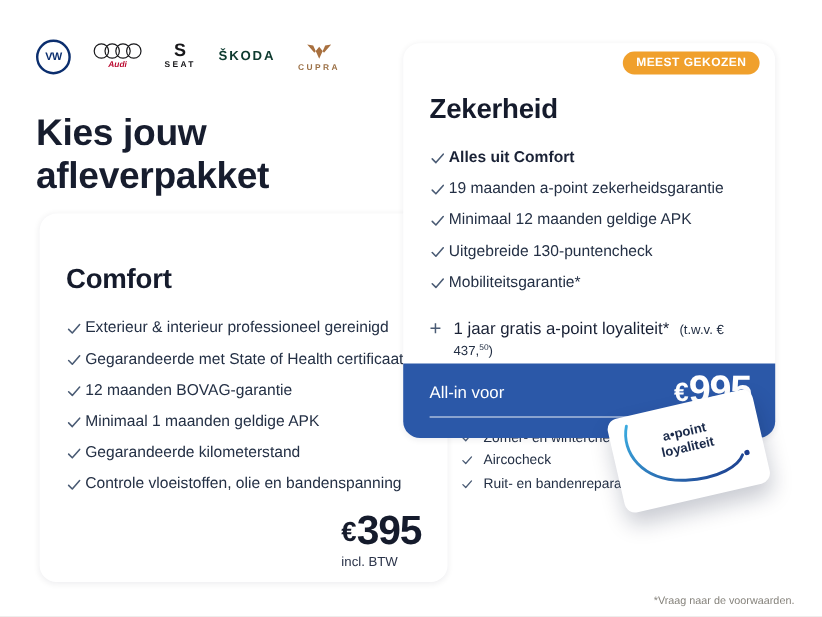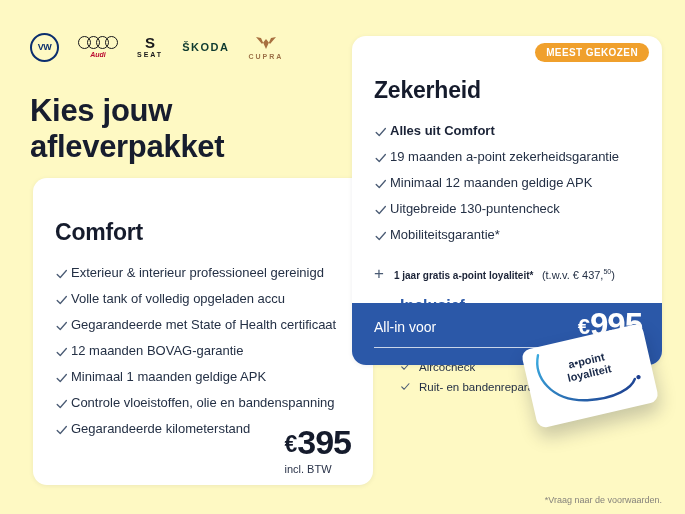--- a/index.html
+++ b/index.html
@@ -1,17 +1,17 @@
 <!DOCTYPE html>
 <html><head>
 <meta charset="utf-8">
 <style>
   html,body{margin:0;padding:0;}
   body{font-family:"Liberation Sans", sans-serif; background:#c9c7c2;}
-  .screen{position:relative; width:685px; height:514px; background:#fef9c3; overflow:hidden;}
+  .screen{position:relative; width:685px; height:514px; background:#ffffff; overflow:hidden;}
 
   
   .logos{position:absolute; left:30px; top:27px; display:flex; align-items:center; gap:19px; height:40px;}
   .logo{display:flex; flex-direction:column; align-items:center; justify-content:center; gap:2px;}
   .vw-roundel{width:25px;height:25px;border:2px solid #0B2E6E;border-radius:50%;display:flex;align-items:center;justify-content:center;}
   .vw-letters{font-size:9px;font-weight:bold;color:#0B2E6E;letter-spacing:-0.5px;}
   .audi-rings{display:flex;}
   .audi-rings i{display:block;width:11px;height:11px;border:1.6px solid #17171a;border-radius:50%;margin-left:-4px;}
   .audi-rings i:first-child{margin-left:0;}
   .audi-word{font-size:7px;font-weight:bold;font-style:italic;color:#BB0A30;}
@@ -20,41 +20,41 @@
   .skoda-word{font-size:11px;font-weight:800;letter-spacing:1.5px;color:#0E3A2F;}
   .cupra-word{font-size:7px;font-weight:bold;letter-spacing:2px;color:#9C7147;}
 
   
   .page-heading{position:absolute; left:30px; top:72px; width:270px; font-size:31px; line-height:1.18; font-weight:600; color:#171D2E; letter-spacing:-0.3px;}
   .fineprint{position:absolute; right:23px; top:495px; font-size:9px; color:#86837C;}
 
   
   .card{position:absolute; background:#fff; border-radius:14px; box-shadow:0 1px 5px rgba(20,20,40,.07); box-sizing:border-box;}
   .card-comfort{left:33px; top:178px; width:340px; height:307px; padding:22px;}
-  .card-zekerheid{left:352px; top:36px; width:310px; height:329px; padding:22px; overflow:visible;}
+  .card-zekerheid{left:336px; top:36px; width:310px; height:329px; padding:22px; overflow:visible;}
   .card-title{font-size:23px; font-weight:700; color:#151B2C; letter-spacing:-0.2px;}
 
   ul.features{list-style:none; margin:13px 0 0 0; padding:0;}
   ul.features li{display:flex; align-items:flex-start; gap:2px; margin-bottom:9px; font-size:13px; line-height:1.3; color:#243045;}
   ul.features li .chk{flex:0 0 auto; margin-top:2px;}
   .card-zekerheid ul.features li:first-child span[data-bind]{font-weight:700; color:#1A2236;}
 
   .price-block{position:absolute; right:22px; bottom:10px; color:#151B2C;}
   .price-line{font-weight:700; letter-spacing:-1px;}
   .price-line .cur{font-size:23px; font-weight:600; margin-right:1px; vertical-align:2px;}
   .price-line .amt{font-size:34px;}
   .price-vat{font-size:11px; margin-top:1px; color:#2A3349;}
 
   .badge{position:absolute; top:7px; right:13px; background:#F0A02C; color:#fff; font-size:10px; font-weight:700; letter-spacing:.4px; padding:4px 11px; border-radius:12px;}
 
   
   .loyalty{margin-top:21px;}
   .plus-row{display:flex; align-items:flex-start; gap:10px;}
   .plus-glyph{color:#4A5B74; font-size:17px; line-height:17px; font-weight:400; flex:0 0 auto;}
-  .plus-title{font-size:10px; font-weight:700; color:#1A2236; line-height:17px;}
+  .plus-title{font-size:14px; font-weight:400; color:#1A2236; line-height:17px;}
   .plus-note{font-size:11px; font-weight:400; color:#243045; margin-left:4px;}
   .plus-note sup{font-size:7px;}
   .inclusief{margin:13px 0 0 26px; font-size:16px; font-weight:700; color:#2B58A8;}
   ul.sub-features{list-style:none; margin:7px 0 0 26px; padding:0; width:175px;}
   ul.sub-features li{display:flex; align-items:flex-start; gap:8px; margin-bottom:5px; font-size:11.5px; line-height:1.25; color:#243045;}
   ul.sub-features li .chk{flex:0 0 auto; margin-top:1px;}
 
   .loyalty-card{position:absolute; left:176px; top:300px; width:124px; height:80px; background:#fff; border-radius:9px;
     transform:rotate(-13deg); box-shadow:0 10px 18px rgba(10,20,50,.22); z-index:6;}
   .loyalty-card .txt{position:absolute; left:0; right:0; top:18px; text-align:center; font-size:11px; font-weight:700; color:#1A2A4A; line-height:13px;}
@@ -112,51 +112,45 @@
       <li>
         <svg class="chk" width="14" height="14" viewBox="0 0 16 16">
             <path d="M2.5 8.5l3.5 3.5 7-8" stroke="#4A5B74" stroke-width="1.5" fill="none" stroke-linecap="round" stroke-linejoin="round"></path>
           </svg>
         <span data-bind="comfort.items.0">Exterieur &amp; interieur professioneel gereinigd</span>
         </li>
       <li>
         <svg class="chk" width="14" height="14" viewBox="0 0 16 16">
             <path d="M2.5 8.5l3.5 3.5 7-8" stroke="#4A5B74" stroke-width="1.5" fill="none" stroke-linecap="round" stroke-linejoin="round"></path>
           </svg>
-        <span data-bind="comfort.items.1">Volle tank of volledig opgeladen accu</span>
-        </li>
-      <li>
-        <svg class="chk" width="14" height="14" viewBox="0 0 16 16">
-            <path d="M2.5 8.5l3.5 3.5 7-8" stroke="#4A5B74" stroke-width="1.5" fill="none" stroke-linecap="round" stroke-linejoin="round"></path>
-          </svg>
         <span data-bind="comfort.items.2">Gegarandeerde met State of Health certificaat</span>
         </li>
       <li>
         <svg class="chk" width="14" height="14" viewBox="0 0 16 16">
             <path d="M2.5 8.5l3.5 3.5 7-8" stroke="#4A5B74" stroke-width="1.5" fill="none" stroke-linecap="round" stroke-linejoin="round"></path>
           </svg>
         <span data-bind="comfort.items.3">12 maanden BOVAG-garantie</span>
         </li>
       <li>
         <svg class="chk" width="14" height="14" viewBox="0 0 16 16">
             <path d="M2.5 8.5l3.5 3.5 7-8" stroke="#4A5B74" stroke-width="1.5" fill="none" stroke-linecap="round" stroke-linejoin="round"></path>
           </svg>
         <span data-bind="comfort.items.4">Minimaal 1 maanden geldige APK</span>
         </li>
       <li>
         <svg class="chk" width="14" height="14" viewBox="0 0 16 16">
             <path d="M2.5 8.5l3.5 3.5 7-8" stroke="#4A5B74" stroke-width="1.5" fill="none" stroke-linecap="round" stroke-linejoin="round"></path>
           </svg>
+        <span data-bind="comfort.items.5">Gegarandeerde kilometerstand</span>
+        </li>
+      <li>
+        <svg class="chk" width="14" height="14" viewBox="0 0 16 16">
+            <path d="M2.5 8.5l3.5 3.5 7-8" stroke="#4A5B74" stroke-width="1.5" fill="none" stroke-linecap="round" stroke-linejoin="round"></path>
+          </svg>
         <span data-bind="comfort.items.6">Controle vloeistoffen, olie en bandenspanning</span>
-        </li>
-      <li>
-        <svg class="chk" width="14" height="14" viewBox="0 0 16 16">
-            <path d="M2.5 8.5l3.5 3.5 7-8" stroke="#4A5B74" stroke-width="1.5" fill="none" stroke-linecap="round" stroke-linejoin="round"></path>
-          </svg>
-        <span data-bind="comfort.items.5">Gegarandeerde kilometerstand</span>
         </li>
     </ul>
     <div class="price-block">
       <div class="price-line"><span class="cur" data-bind="comfort.price.currency">€</span><span class="amt" data-bind="comfort.price.amount">395</span></div>
       <div class="price-vat" data-bind="comfort.price.vat">incl. BTW</div>
     </div>
   </section>
 
   <section class="card card-zekerheid">
     <div class="badge" data-bind="zekerheid.badge">MEEST GEKOZEN</div>

